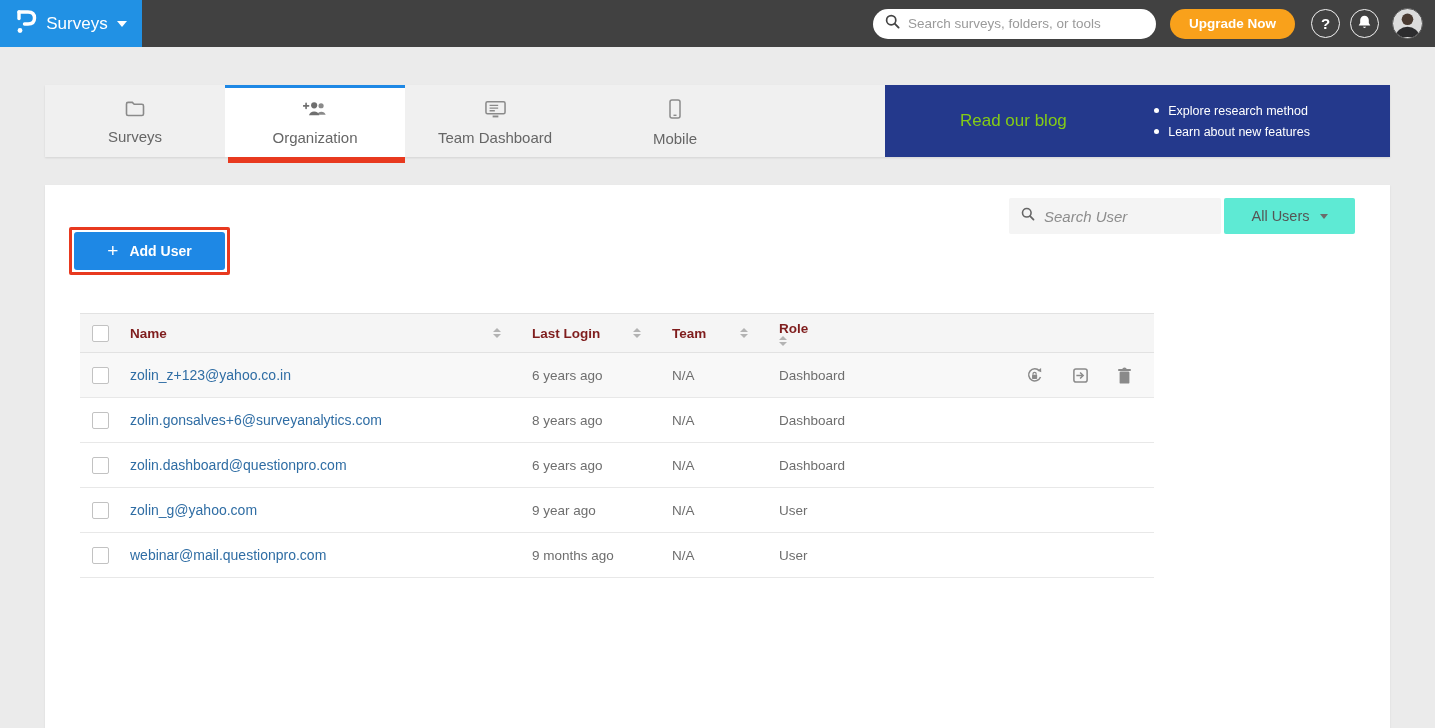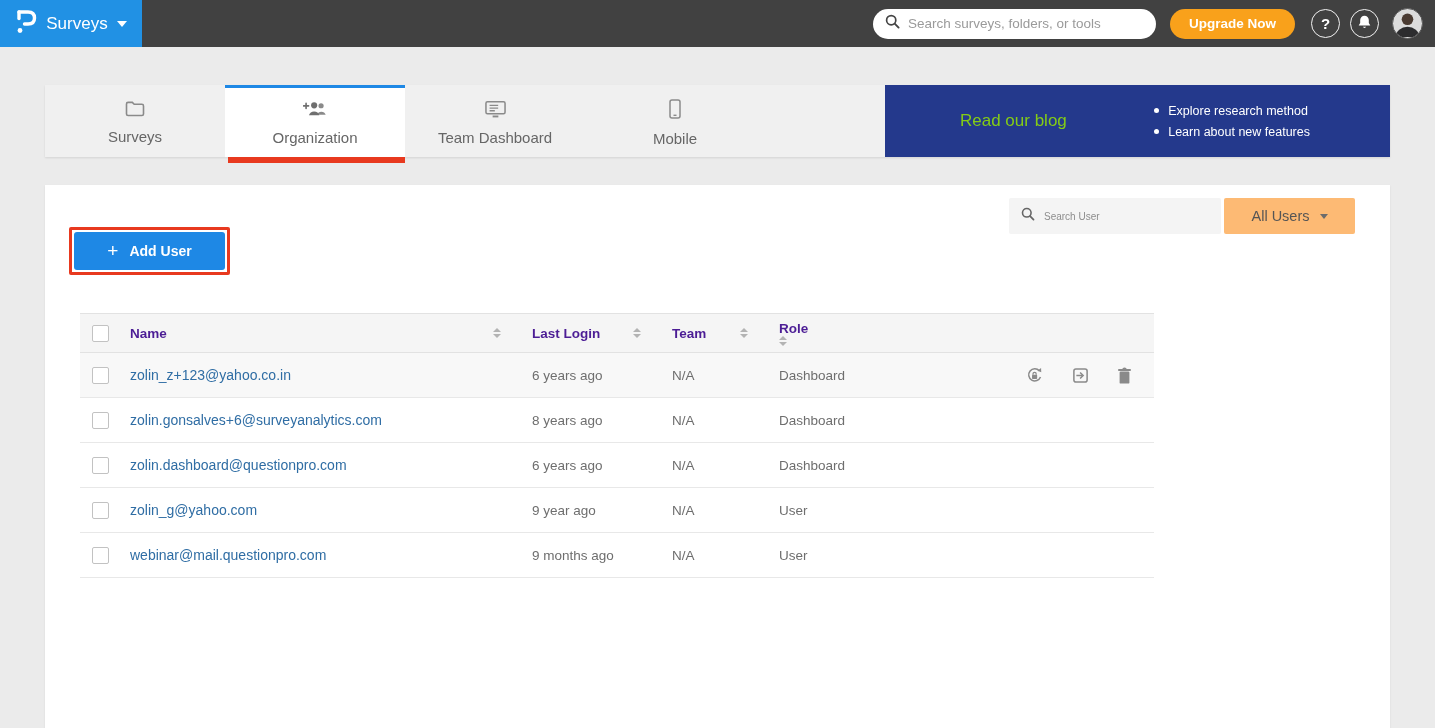--- a/index.html
+++ b/index.html
@@ -98,25 +98,25 @@
 
   .main-area { flex:1; position:relative; }
 
   .controls-row { position:absolute; top:13px; right:35px; display:flex; gap:3px; }
   .search-user {
     width:212px; height:36px; background:#f4f4f4; border-radius:2px;
     display:flex; align-items:center; padding:0 12px; gap:9px;
   }
   .search-user input {
     border:none; outline:none; background:transparent; flex:1;
-    font-family:"Liberation Sans", sans-serif; font-size:10px; color:#737373;
+    font-family:"Liberation Sans", sans-serif; font-size:15px; color:#737373;font-style:italic;
   }
   .search-user input::placeholder { color:#8d8d8d; }
   .filter-dd {
-    width:131px; height:36px; background:#fdba74; border-radius:2px;
+    width:131px; height:36px; background:#5eead4; border-radius:2px;
     display:flex; align-items:center; justify-content:center; gap:10px; cursor:pointer;
   }
   .filter-dd .lbl { font-size:14.5px; color:#555; }
   .caret-gray {
     width:0; height:0; border-left:4.5px solid transparent; border-right:4.5px solid transparent;
     border-top:5.5px solid #6c6c6c;
   }
 
   .add-annotation {
     position:absolute; left:24px; top:42px;
@@ -139,21 +139,21 @@
   }
   .t-body-row { height:45px; background:#fff; border-bottom:1px solid #e8e8e8; }
   .t-body-row.hovered { background:#f8f8f8; }
   .col-check { width:50px; display:flex; align-items:center; padding-left:12px; }
   .col-name { width:385px; display:flex; align-items:center; padding-right:14px; }
   .col-login { width:140px; display:flex; align-items:center; padding-left:17px; padding-right:14px; }
   .col-team { width:107px; display:flex; align-items:center; padding-left:17px; padding-right:14px; }
   .col-role { width:117px; display:flex; align-items:flex-start; padding-left:17px; padding-right:14px;flex-direction:column; }
   .col-actions { flex:1; display:flex; align-items:center; justify-content:flex-end; gap:28px; padding-right:22px; }
   .flex-sp { flex:1; }
-  .h-lbl { font-size:13.5px; font-weight:bold; color:#4c1d95; }
+  .h-lbl { font-size:13.5px; font-weight:bold; color:#7f1d1d; }
   .sort { display:flex; flex-direction:column; gap:2px; cursor:pointer; }
   .sort i { display:block; width:0; height:0; border-left:4px solid transparent; border-right:4px solid transparent; }
   .sort .up { border-bottom:4px solid #b3b3b3; }
   .sort .down { border-top:4px solid #b3b3b3; }
   .checkbox {
     width:17px; height:17px; border:1px solid #c2c2c2; border-radius:2px; background:#fff; cursor:pointer;
   }
   .name-link { font-size:14px; color:#2f6da4; text-decoration:none; cursor:pointer; }
   .cell-txt { font-size:13.5px; color:#6e6e6e; }
   .row-action { cursor:pointer; display:flex; align-items:center; }

